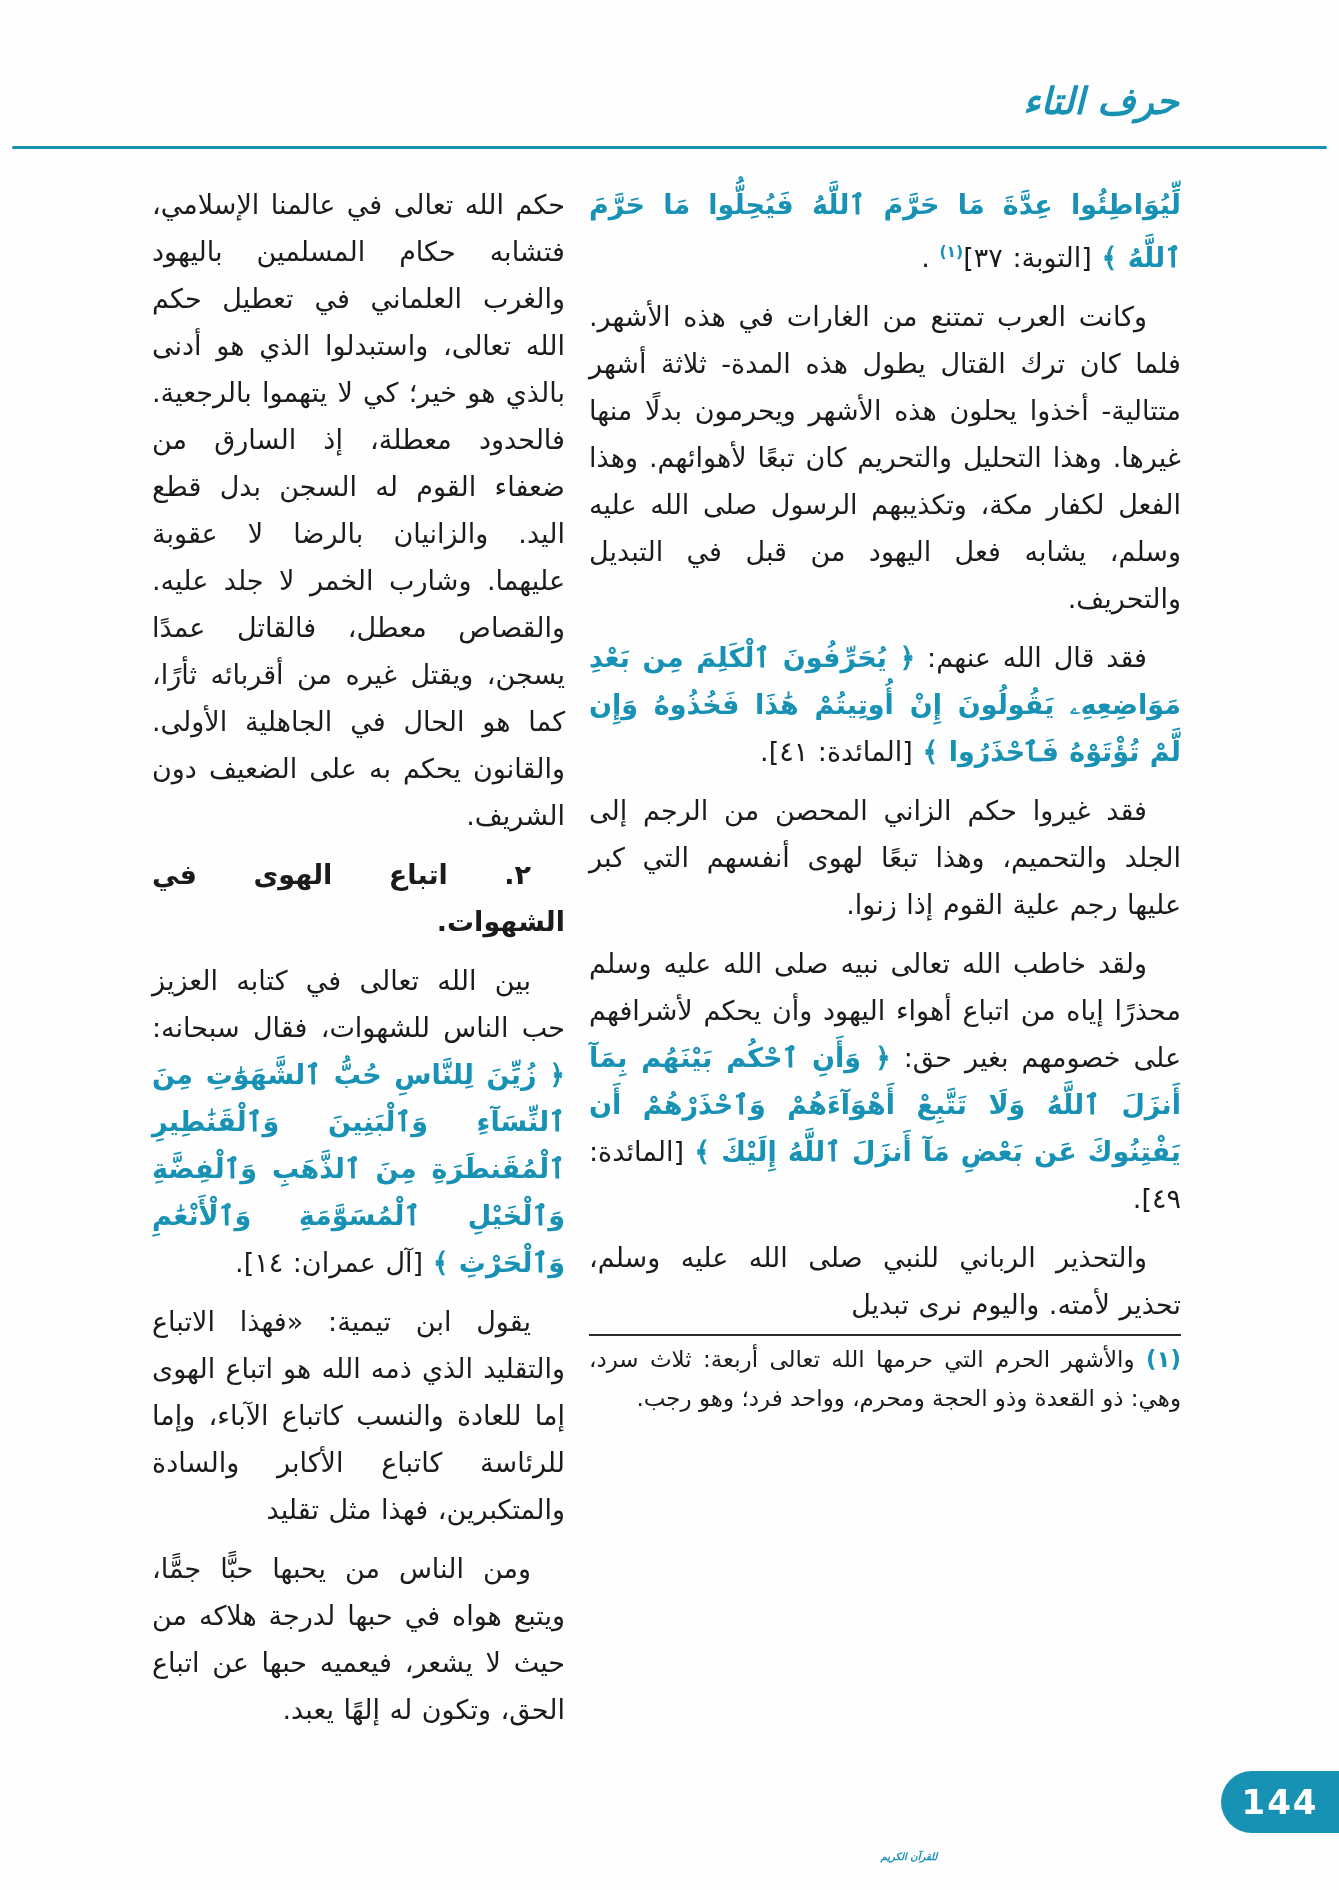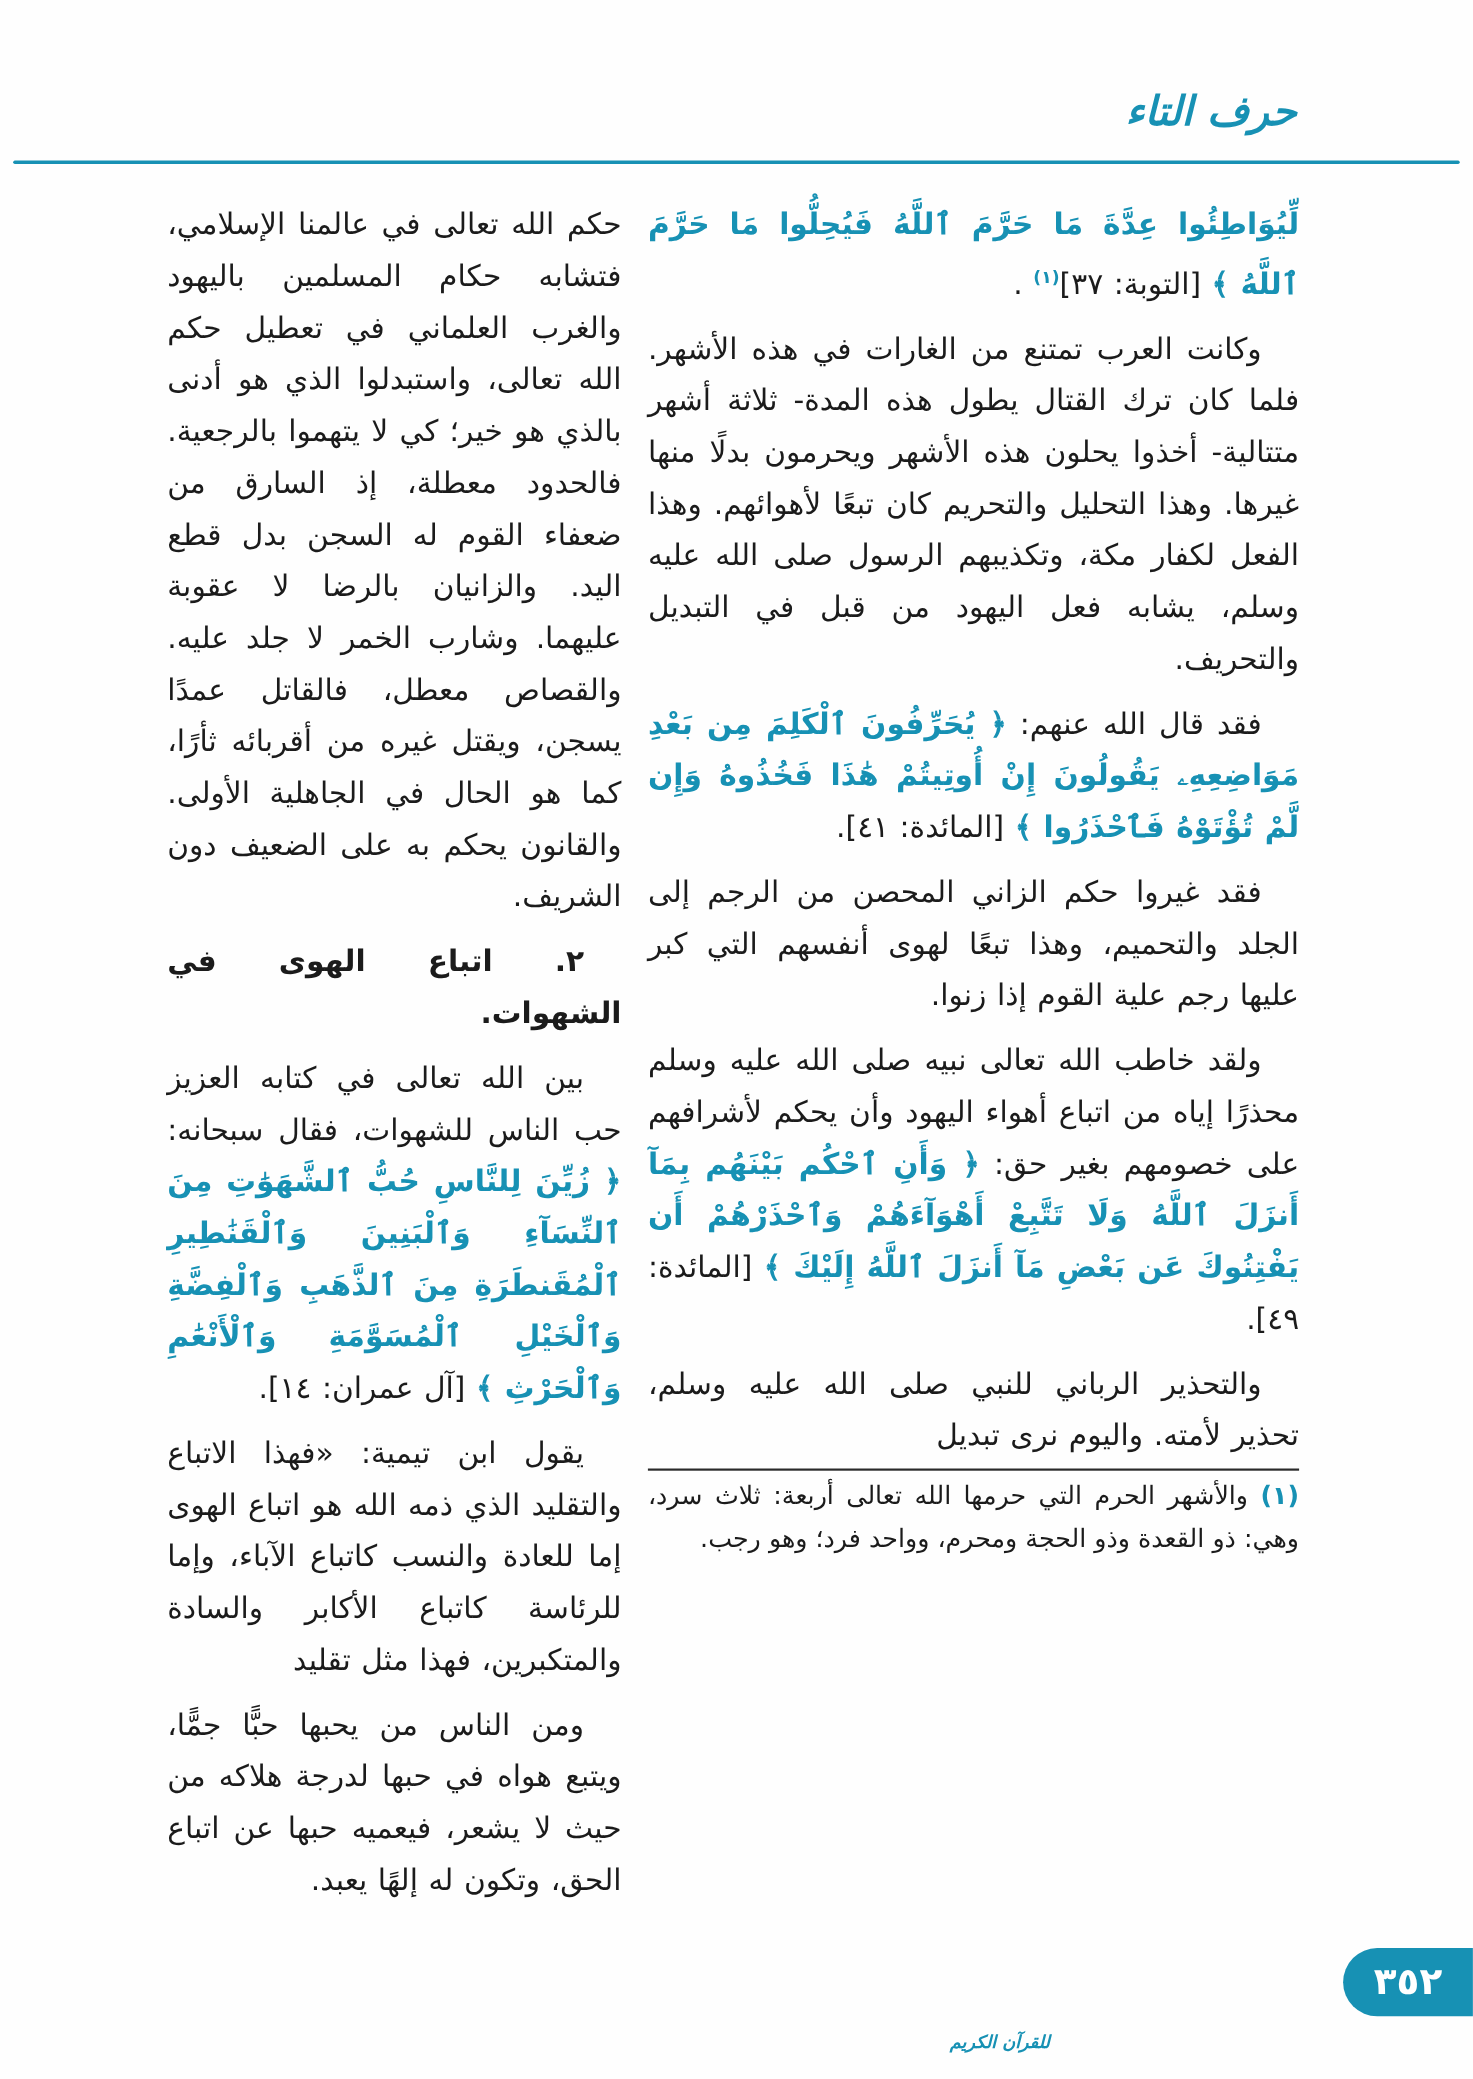--- a/index.html
+++ b/index.html
@@ -99,21 +99,21 @@
     color:var(--accent);
   }
   .footer-logo .logo-line1{
     font-size:30px;
     font-weight:bold;
     font-style:italic;
     line-height:40px;
     text-shadow:0 0 1px rgba(23,145,180,.45);
   }
   .footer-logo .logo-line2{
-    font-size:16px;
+    font-size:10px;
     font-weight:bold;
     font-style:italic;
     line-height:22px;
   }
   .page-pill{
     position:absolute;
     left:auto;
     right:0;
     bottom:57px;
     width:118px;
@@ -158,16 +158,16 @@
         <p class="para"><span class="seg-normal">يقول ابن تيمية: «فهذا الاتباع والتقليد الذي ذمه الله هو اتباع الهوى إما للعادة والنسب كاتباع الآباء، وإما للرئاسة كاتباع الأكابر والسادة والمتكبرين، فهذا مثل تقليد</span></p>
         <p class="para"><span class="seg-normal">ومن الناس من يحبها حبًّا جمًّا، ويتبع هواه في حبها لدرجة هلاكه من حيث لا يشعر، فيعميه حبها عن اتباع الحق، وتكون له إلهًا يعبد.</span></p>
       </div>
   </div>
 
   <div class="footer-logo">
     <div class="logo-line2">للقرآن الكريم</div>
   </div>
 
   <div class="page-pill">
-    <span class="page-num">٣٥٢</span>
+    <span class="page-num">144</span>
   </div>
 
 </div>
 
 </body></html>

